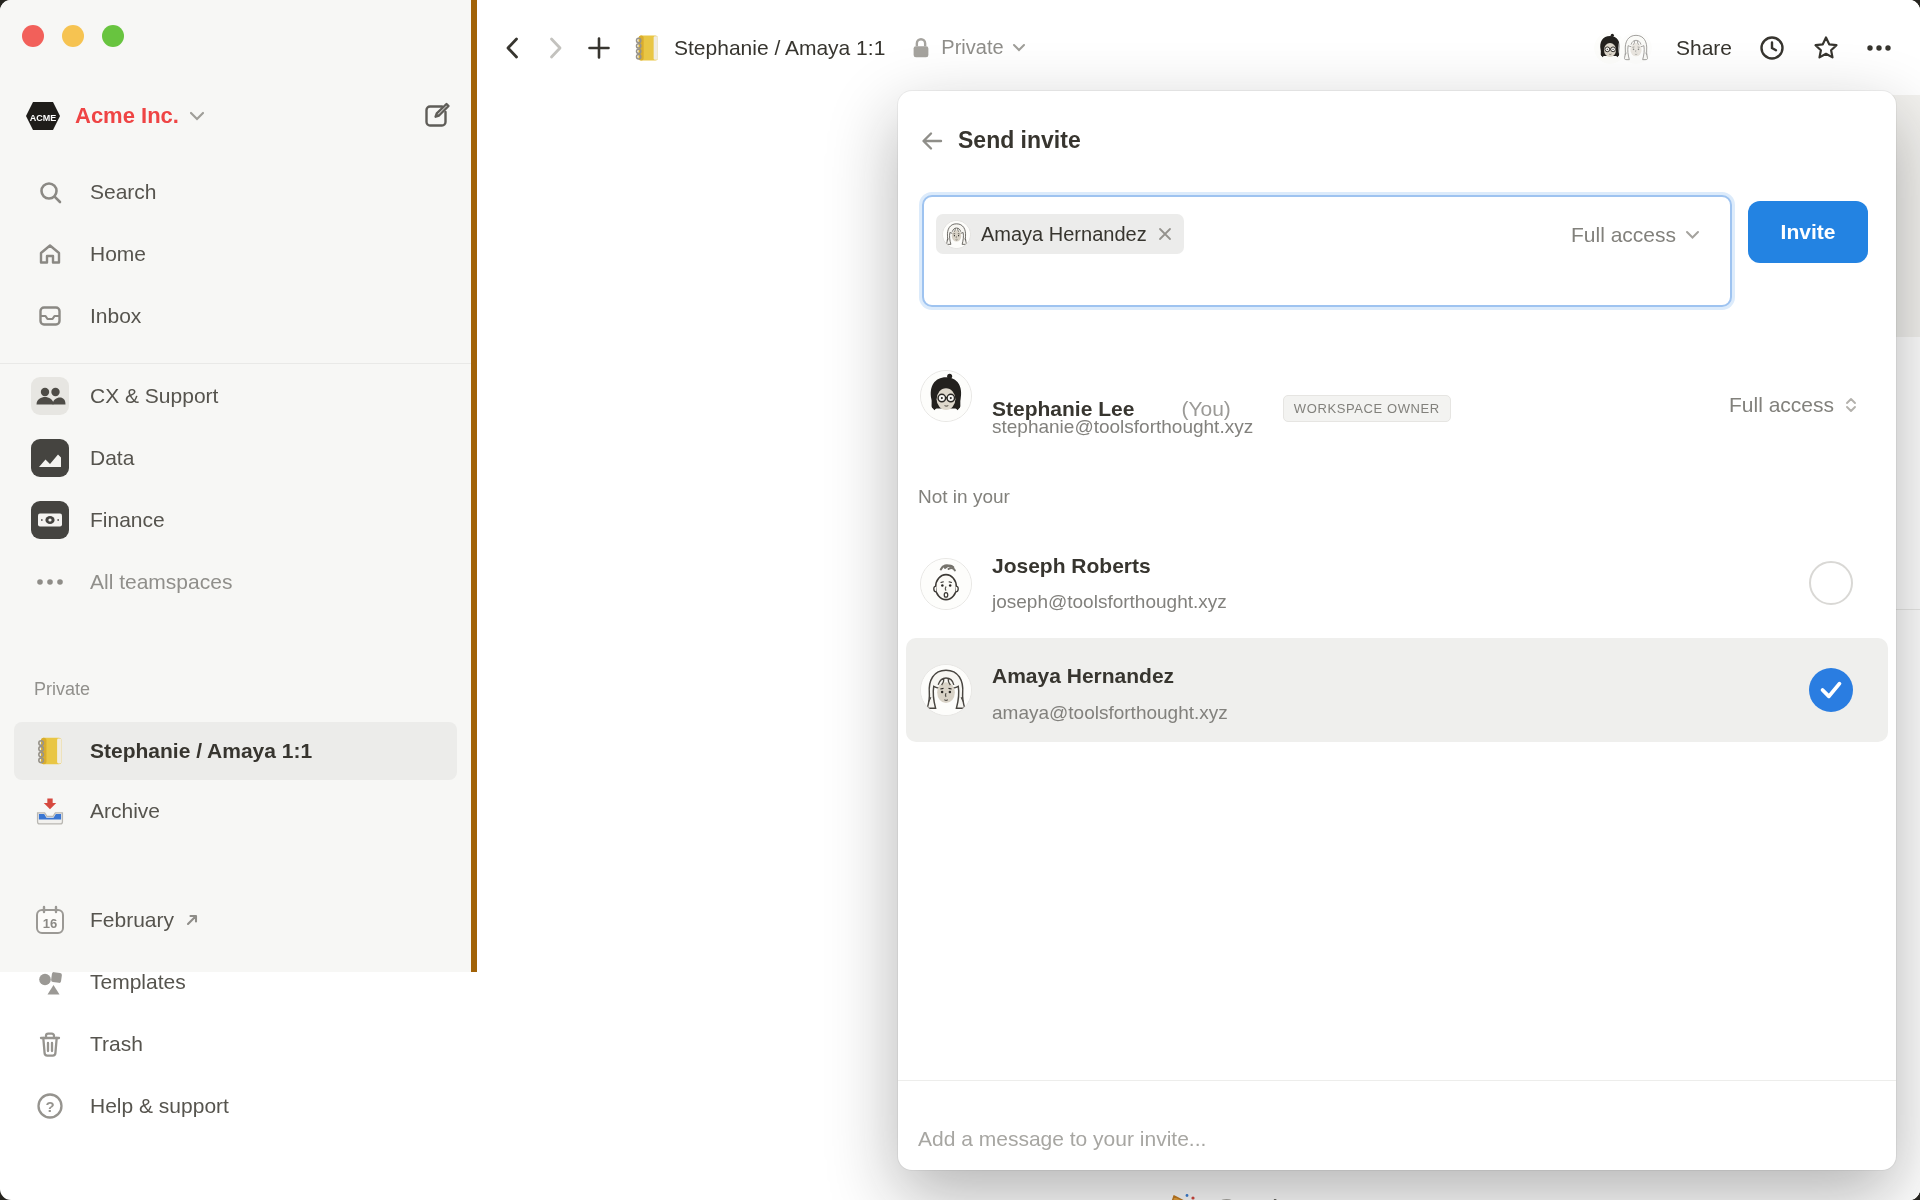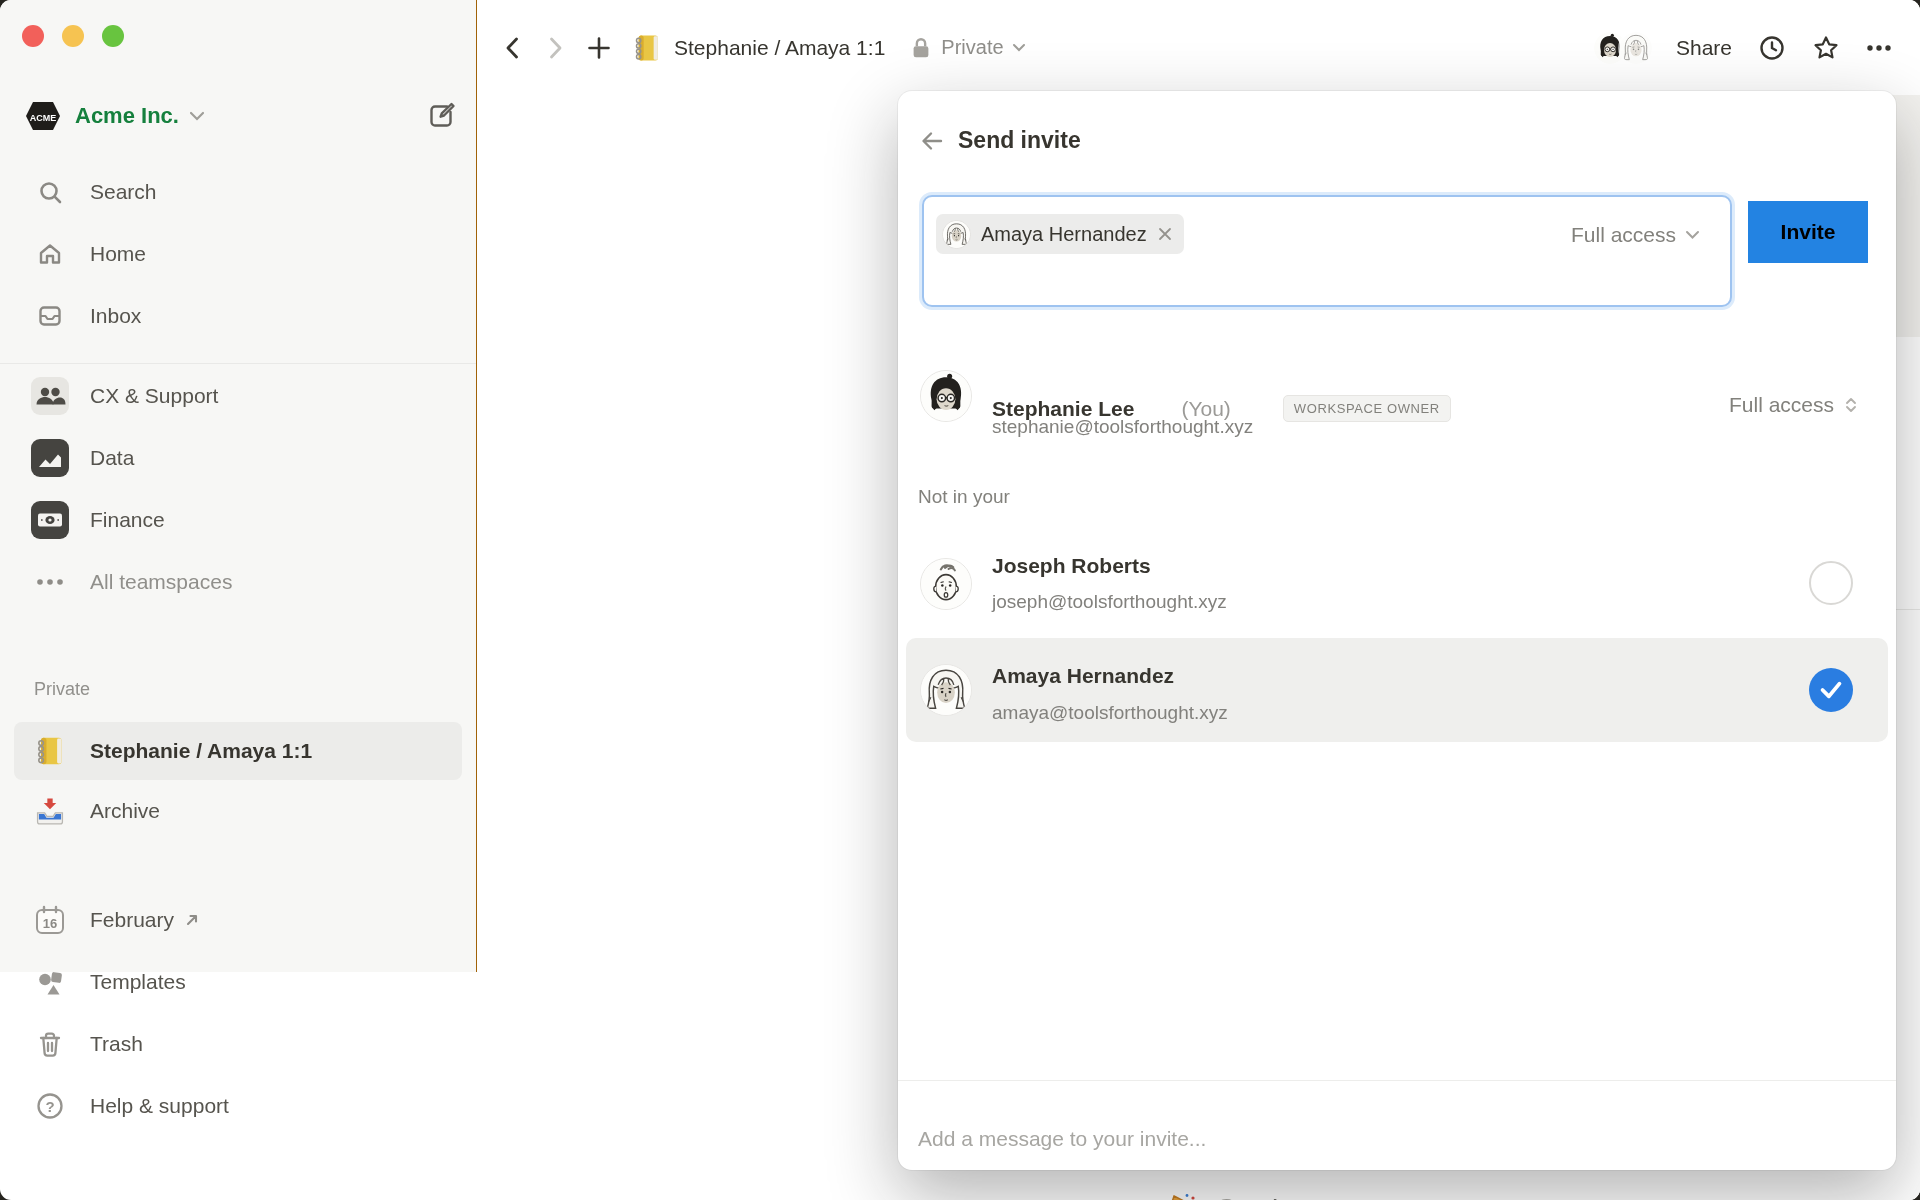--- a/index.html
+++ b/index.html
@@ -1,26 +1,26 @@
 <!DOCTYPE html>
 <html><head>
 <meta charset="utf-8">
 <style>
   html,body{margin:0;padding:0;background:#26241f;font-family:"Liberation Sans",sans-serif;}
   *{box-sizing:border-box;}
   svg{display:block;}
   .window{position:relative;width:1920px;height:1200px;background:#ffffff;border-radius:11px;overflow:hidden;}
 
   
-  .sidebar{position:absolute;left:0;top:0;width:477px;height:972px;background:#f7f7f5;border-right:1px solid #a16207;z-index:2;}
+  .sidebar{position:absolute;left:0;top:0;width:477px;height:972px;background:#f7f7f5;border-right:6px solid #a16207;z-index:2;}
   .lights{display:flex;gap:18px;padding:25px 0 0 22px;height:47px;}
   .light{width:22px;height:22px;border-radius:50%;}
   .light.red{background:#f2605a;}  .light.yellow{background:#f6c351;}  .light.green{background:#68c43f;}
   .ws-row{margin-top:51px;height:36px;display:flex;align-items:center;padding:0 20px 0 26px;}
-  .ws-name{font-size:22px;font-weight:700;color:#15803d;margin-left:15px;white-space:nowrap;}
+  .ws-name{font-size:22px;font-weight:700;color:#ef4444;margin-left:15px;white-space:nowrap;}
   .ws-chev{margin-left:10px;}
   .ws-spacer{flex:1;}
   .menu{margin-top:27px;}
   .srow{height:62px;display:flex;align-items:center;margin:0 14px;padding-left:16px;border-radius:8px;}
   .srow.sel{background:#ececea;height:58px;}
   .sic{width:40px;height:40px;display:flex;align-items:center;justify-content:center;flex:none;}
   .slab{font-size:21px;font-weight:500;color:#56544e;margin-left:20px;white-space:nowrap;}
   .slab.dark{color:#37352f;font-weight:600;}
   .slab.dim{color:#908f8b;}
   .sdivider{height:1px;background:#e9e9e7;margin:16px 0 1px 0;}
@@ -65,21 +65,21 @@
           box-shadow:0 26px 70px rgba(20,20,18,.32), 0 0 0 1px rgba(20,20,18,.05);z-index:20;}
   .dlg-back{position:absolute;left:21px;top:37px;width:26px;height:26px;}
   .dlg-title{position:absolute;left:60px;top:36px;font-size:23px;font-weight:600;color:#37352f;}
   .invite-input{position:absolute;left:24px;top:104px;width:810px;height:112px;border:2px solid #9ec3f0;border-radius:10px;box-shadow:0 0 0 3px #dcebfb;background:#fff;}
   .chip{position:absolute;left:12px;top:17px;height:40px;display:flex;align-items:center;background:#ececeb;border-radius:7px;padding:0 12px 0 6px;}
   .chip-av{width:29px;height:29px;border-radius:50%;overflow:hidden;background:#fff;border:1px solid #e2e1de;flex:none;}
   .chip-av svg{width:100%;height:100%;}
   .chip-name{font-size:20px;color:#37352f;margin-left:10px;}
   .chip-x{margin-left:11px;}
   .input-access{position:absolute;right:30px;top:26px;display:flex;align-items:center;font-size:21px;color:#82817c;}
-  .invite-btn{position:absolute;left:850px;top:110px;width:120px;height:62px;background:#2383e2;border-radius:0;color:#000000;
+  .invite-btn{position:absolute;left:850px;top:110px;width:120px;height:62px;background:#2383e2;border-radius:12px;color:#ffffff;
               font-size:21px;font-weight:600;display:flex;align-items:center;justify-content:center;border:none;font-family:inherit;}
   .avatar52{position:absolute;width:52px;height:52px;border-radius:50%;overflow:hidden;background:#fff;border:1px solid #e8e7e4;}
   .avatar52 svg{width:100%;height:100%;}
   .m-nameline{position:absolute;font-size:21px;color:#37352f;white-space:nowrap;display:flex;align-items:center;}
   .m-name{font-weight:600;}
   .m-you{color:#9b9a97;font-weight:400;margin-left:7px;}
   .m-badge{margin-left:12px;font-size:13px;font-weight:500;letter-spacing:.6px;color:#82817c;background:#f3f3f1;border:1px solid #e6e5e2;border-radius:5px;padding:5px 10px;}
   .m-email{position:absolute;font-size:19px;color:#82817d;white-space:nowrap;}
   .row-access{position:absolute;display:flex;align-items:center;font-size:21px;color:#82817c;}
   .notin{position:absolute;left:20px;top:395px;font-size:19px;color:#82817c;}

